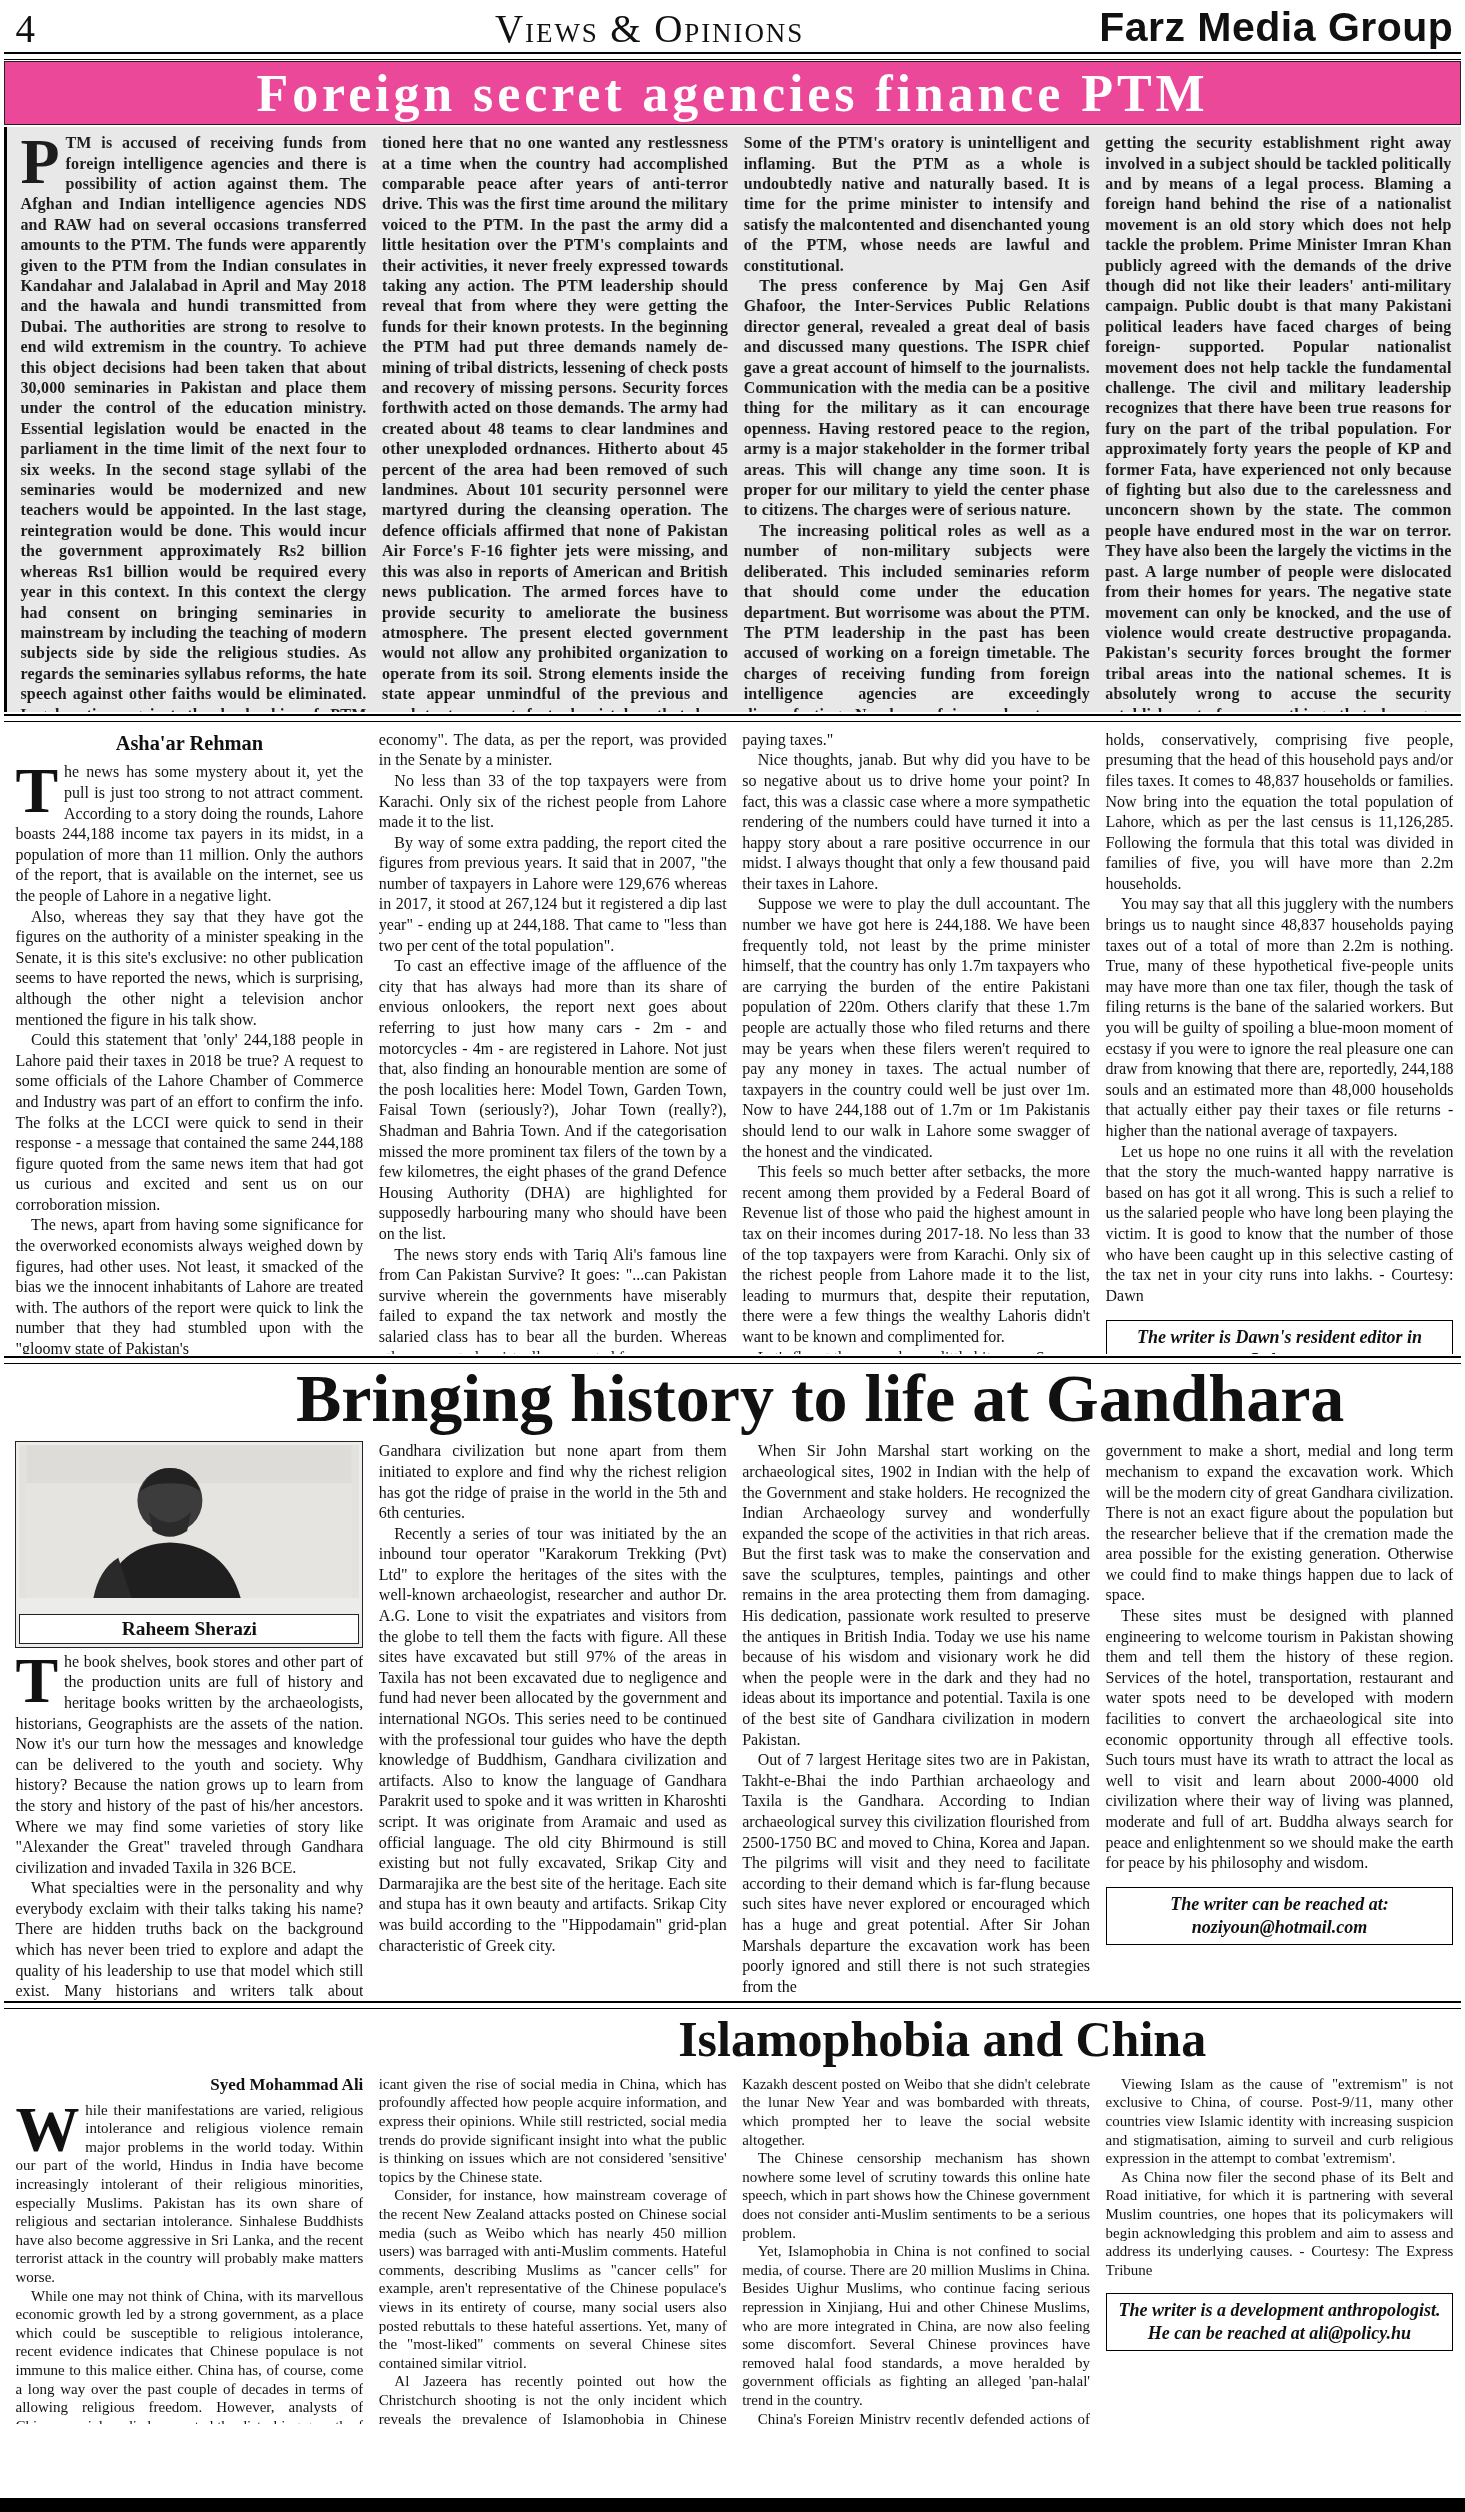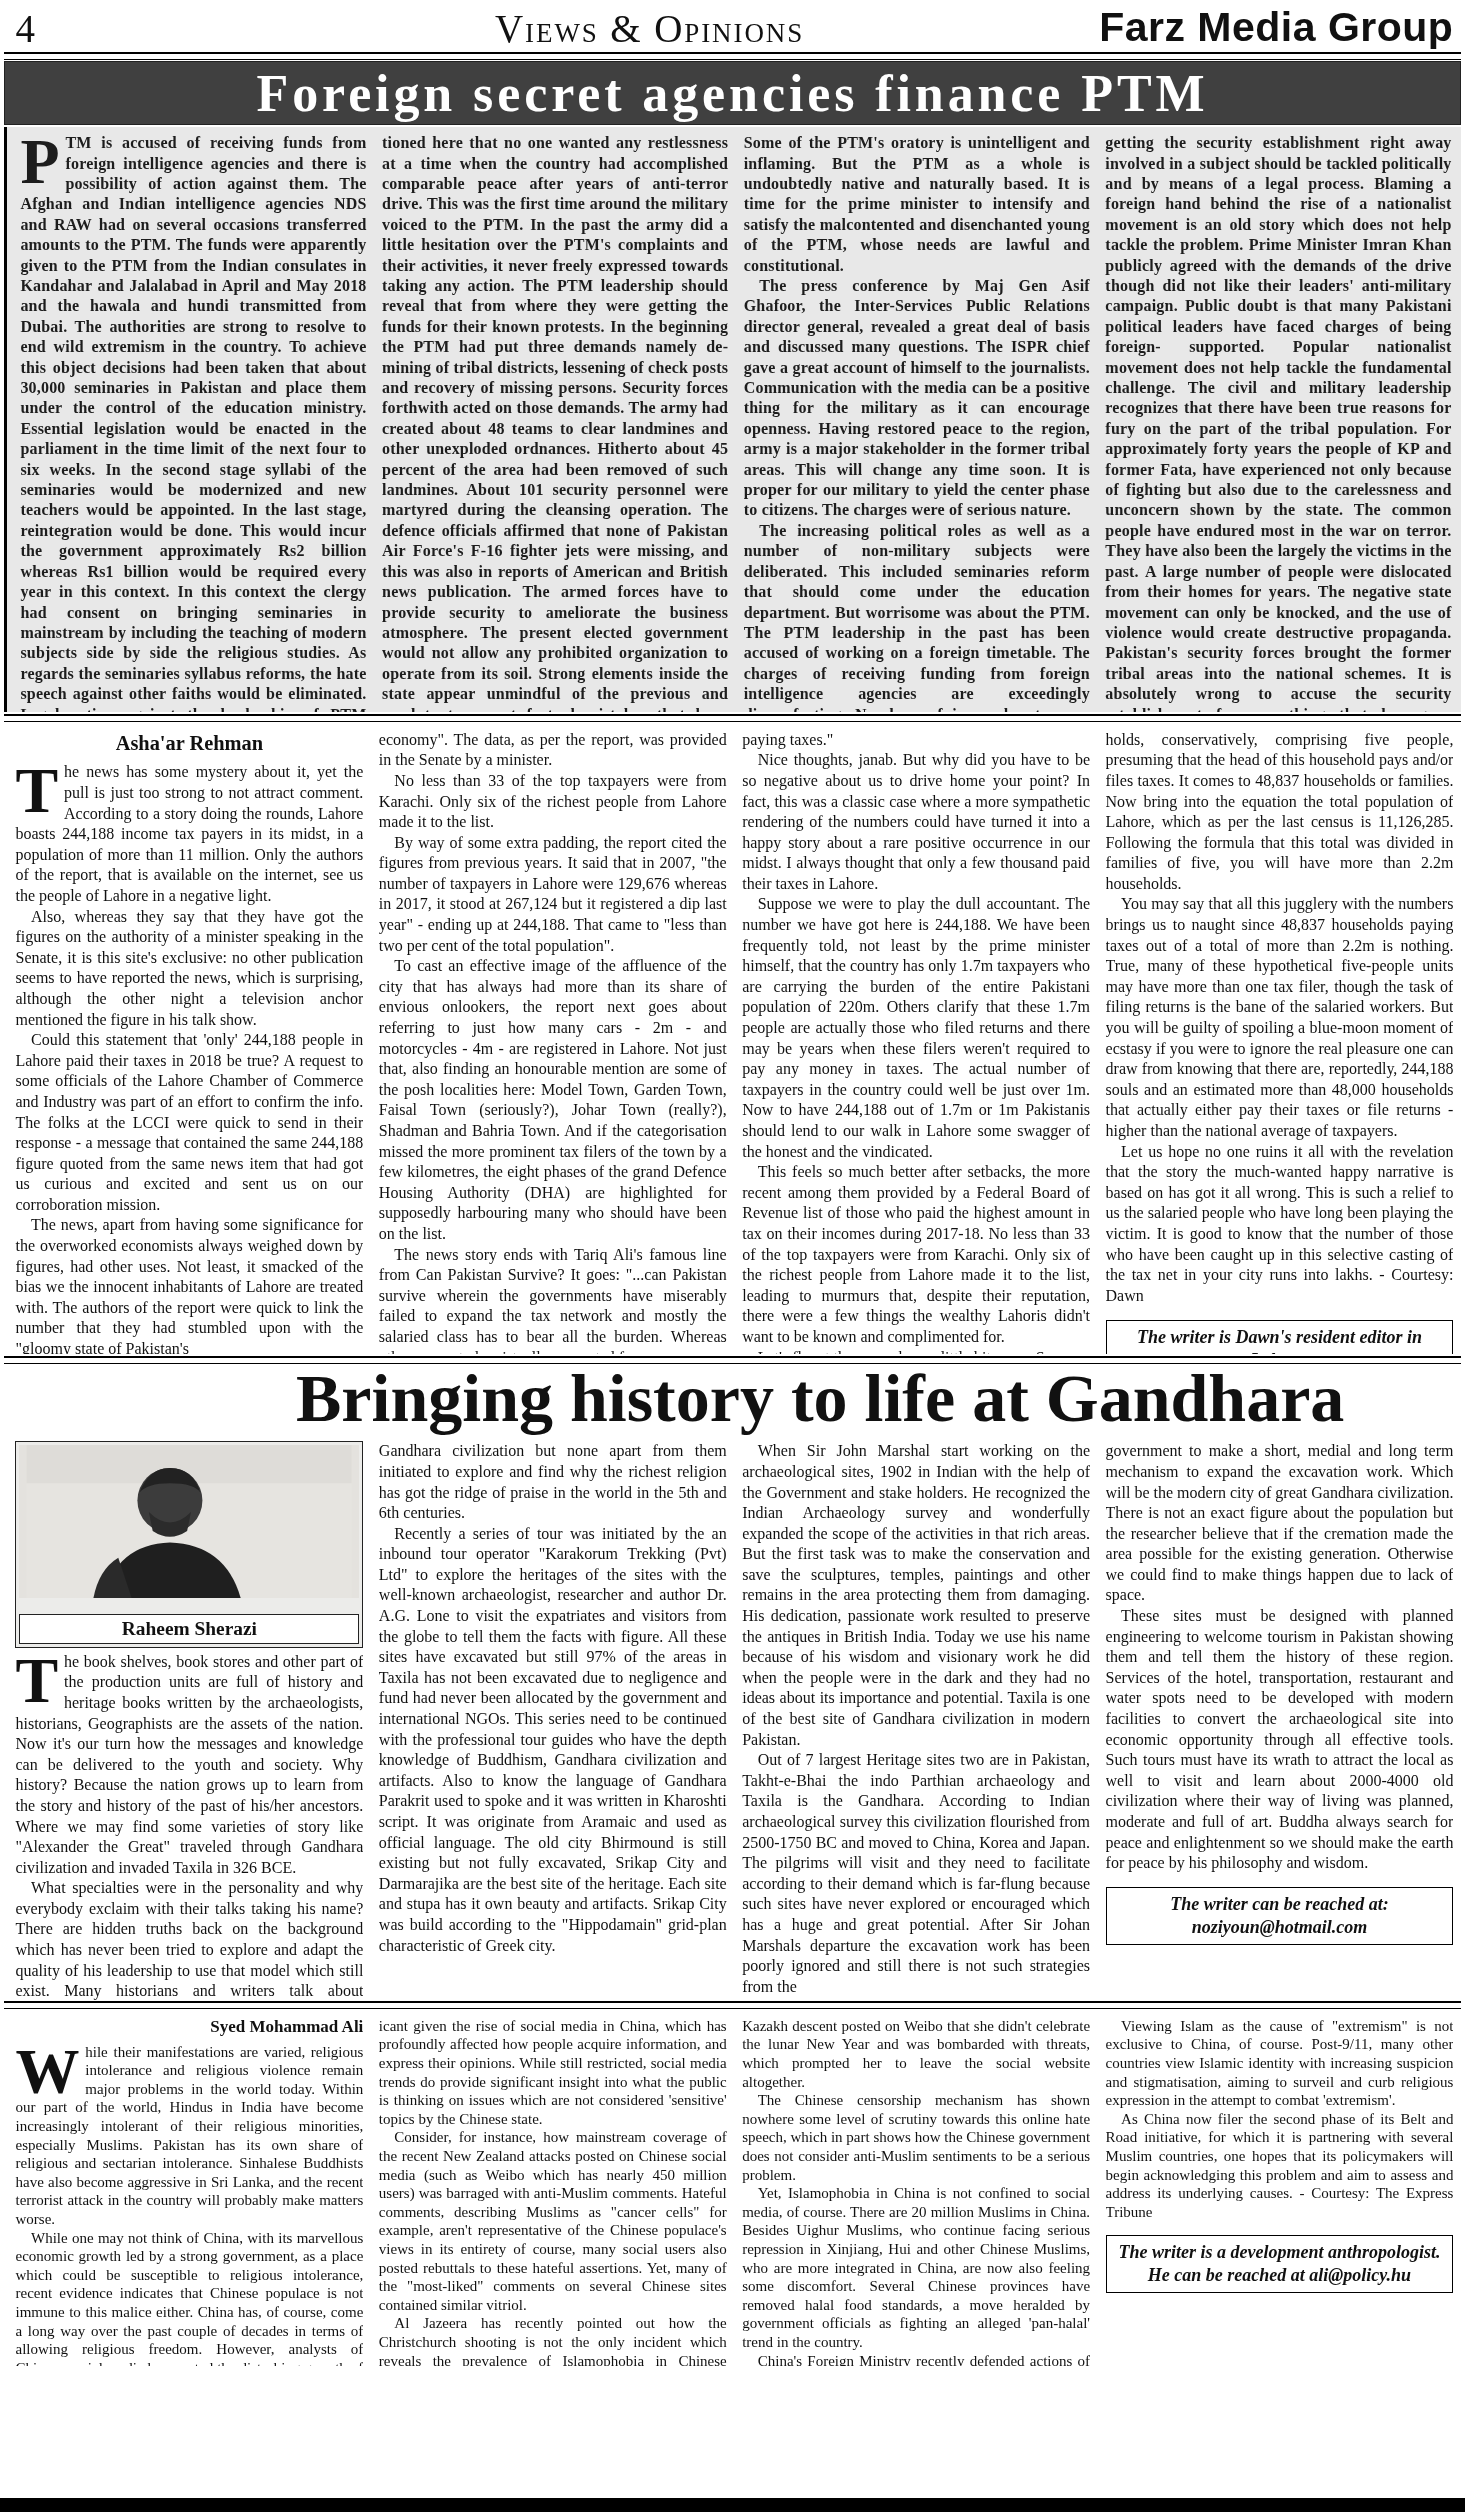--- a/index.html
+++ b/index.html
@@ -5,21 +5,21 @@
   html,body{margin:0;padding:0;background:#fff;}
   .page{width:1465px;height:2512px;background:#fff;position:relative;overflow:hidden;
         font-family:"Liberation Serif","DejaVu Serif",serif;color:#111;box-sizing:border-box;padding:0 1.9px;}
   
   .hdr{height:48px;display:flex;align-items:flex-end;justify-content:space-between;padding:1.9px 9.7px 0 13.6px;}
   .pageno{font-size:39px;line-height:43px;font-weight:normal;}
   .section-title{font-variant:small-caps;font-size:39px;line-height:43px;letter-spacing:1.9px;margin-left:165px;}
   .brand{font-family:"Liberation Sans","DejaVu Sans",sans-serif;font-weight:bold;font-size:41px;line-height:45px;letter-spacing:0.5px;}
   .rule2{height:4.8px;border-top:2.9px solid #000;border-bottom:1.9px solid #000;margin:1.9px 1.9px;}
   
-  .banner{margin:1.9px 1.9px 0 1.9px;height:62px;background:#404040;color:#fff;display:flex;align-items:center;justify-content:center;
+  .banner{margin:1.9px 1.9px 0 1.9px;height:62px;background:#ec4899;color:#fff;display:flex;align-items:center;justify-content:center;
           font-weight:bold;font-size:52px;letter-spacing:3.9px;border:1px solid #222;}
   
   .cols{display:grid;grid-template-columns:1fr 1fr 1fr 1fr;column-gap:15.5px;padding:5.8px 9.7px 0 13.6px;overflow:hidden;box-sizing:border-box;}
   .col{overflow:hidden;}
   .cols p{margin:0;text-align:justify;text-indent:15.5px;}
   .cols p.flush{text-indent:0;}
   
   p.dc{text-indent:0;}
   p.dc::first-letter{float:left;font-size:64px;line-height:50px;padding:3.9px 5.8px 0 0;font-weight:bold;}
   
@@ -143,20 +143,21 @@
       <div class="col">
         <p class="flush">government to make a short, medial and long term mechanism to expand the excavation work. Which will be the modern city of great Gandhara civilization. There is not an exact figure about the population but the researcher believe that if the cremation made the area possible for the existing generation. Otherwise we could find to make things happen due to lack of space.</p>
         <p>These sites must be designed with planned engineering to welcome tourism in Pakistan showing them and tell them the history of these region. Services of the hotel, transportation, restaurant and water spots need to be developed with modern facilities to convert the archaeological site into economic opportunity through all effective tools. Such tours must have its wrath to attract the local as well to visit and learn about 2000-4000 old civilization where their way of living was planned, moderate and full of art. Buddha always search for peace and enlightenment so we should make the earth for peace by his philosophy and wisdom.</p>
         <div class="credit-box">The writer can be reached at: noziyoun@hotmail.com</div>
       </div>
     </div>
   </section>
   <div class="rule2"></div>
 
   <section>
+    <div class="headline islam-head">Islamophobia and China</div>
     <div class="cols islam-body">
       <div class="col">
         <div class="byline islam-byline">Syed Mohammad Ali</div>
         <p class="dc">While their manifestations are varied, religious intolerance and religious violence remain major problems in the world today. Within our part of the world, Hindus in India have become increasingly intolerant of their religious minorities, especially Muslims. Pakistan has its own share of religious and sectarian intolerance. Sinhalese Buddhists have also become aggressive in Sri Lanka, and the recent terrorist attack in the country will probably make matters worse.</p>
         <p>While one may not think of China, with its marvellous economic growth led by a strong government, as a place which could be susceptible to religious intolerance, recent evidence indicates that Chinese populace is not immune to this malice either. China has, of course, come a long way over the past couple of decades in terms of allowing religious freedom. However, analysts of Chinese social media have noted the disturbing growth of Islamophobia in the country. Such trends are signif-</p>
       </div>
       <div class="col">
         <p class="flush">icant given the rise of social media in China, which has profoundly affected how people acquire information, and express their opinions. While still restricted, social media trends do provide significant insight into what the public is thinking on issues which are not considered 'sensitive' topics by the Chinese state.</p>
         <p>Consider, for instance, how mainstream coverage of the recent New Zealand attacks posted on Chinese social media (such as Weibo which has nearly 450 million users) was barraged with anti-Muslim comments. Hateful comments, describing Muslims as "cancer cells" for example, aren't representative of the Chinese populace's views in its entirety of course, many social users also posted rebuttals to these hateful assertions. Yet, many of the "most-liked" comments on several Chinese sites contained similar vitriol.</p>
         <p>Al Jazeera has recently pointed out how the Christchurch shooting is not the only incident which reveals the prevalence of Islamophobia in Chinese cyberspace. Early last year, a Chinese actress of</p>

